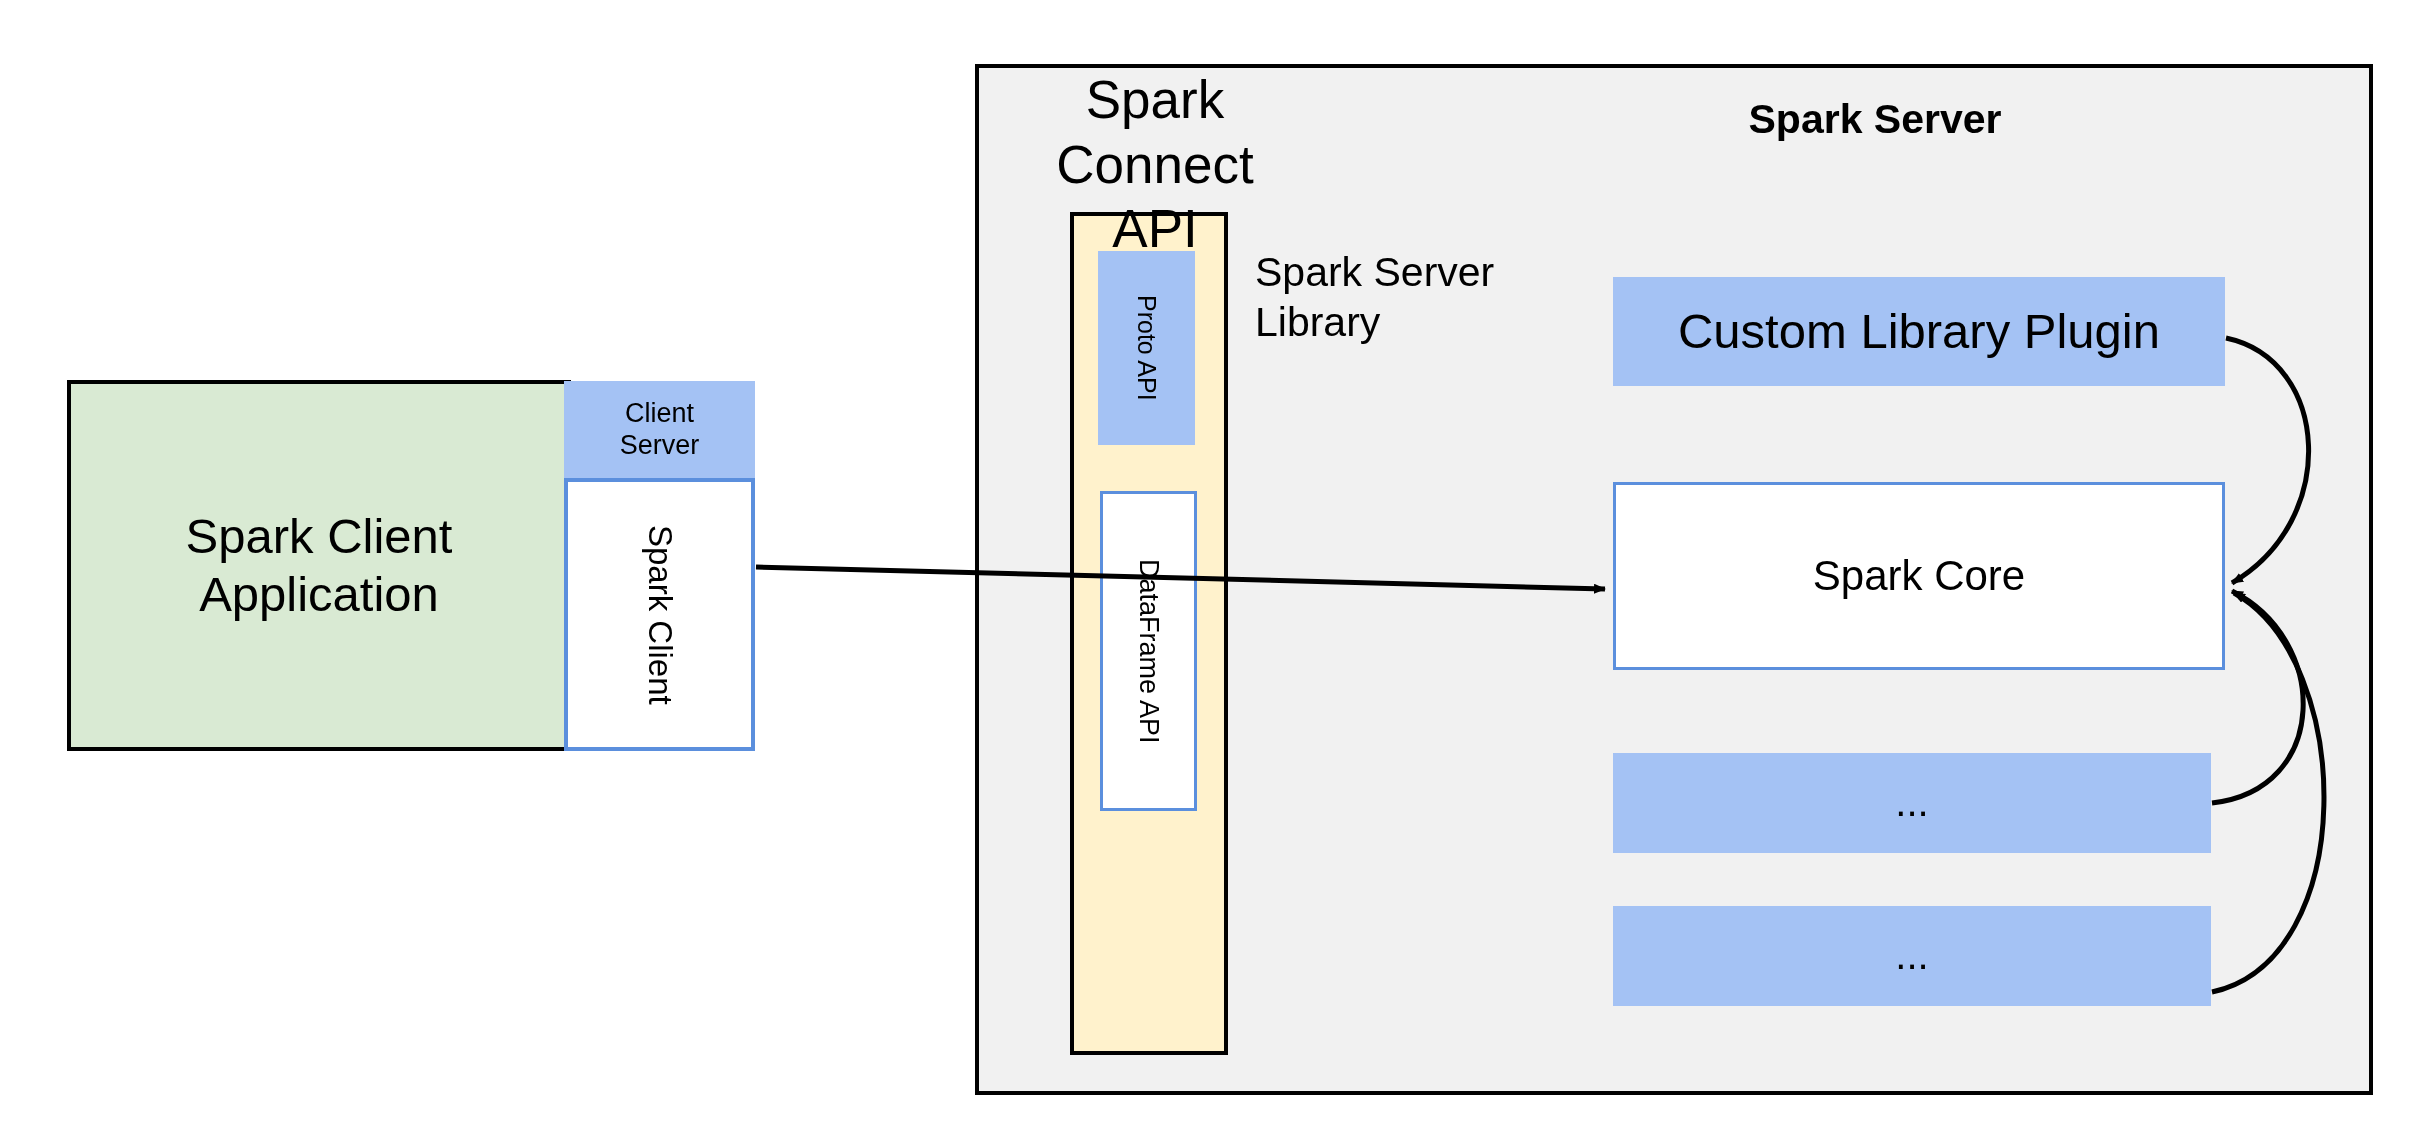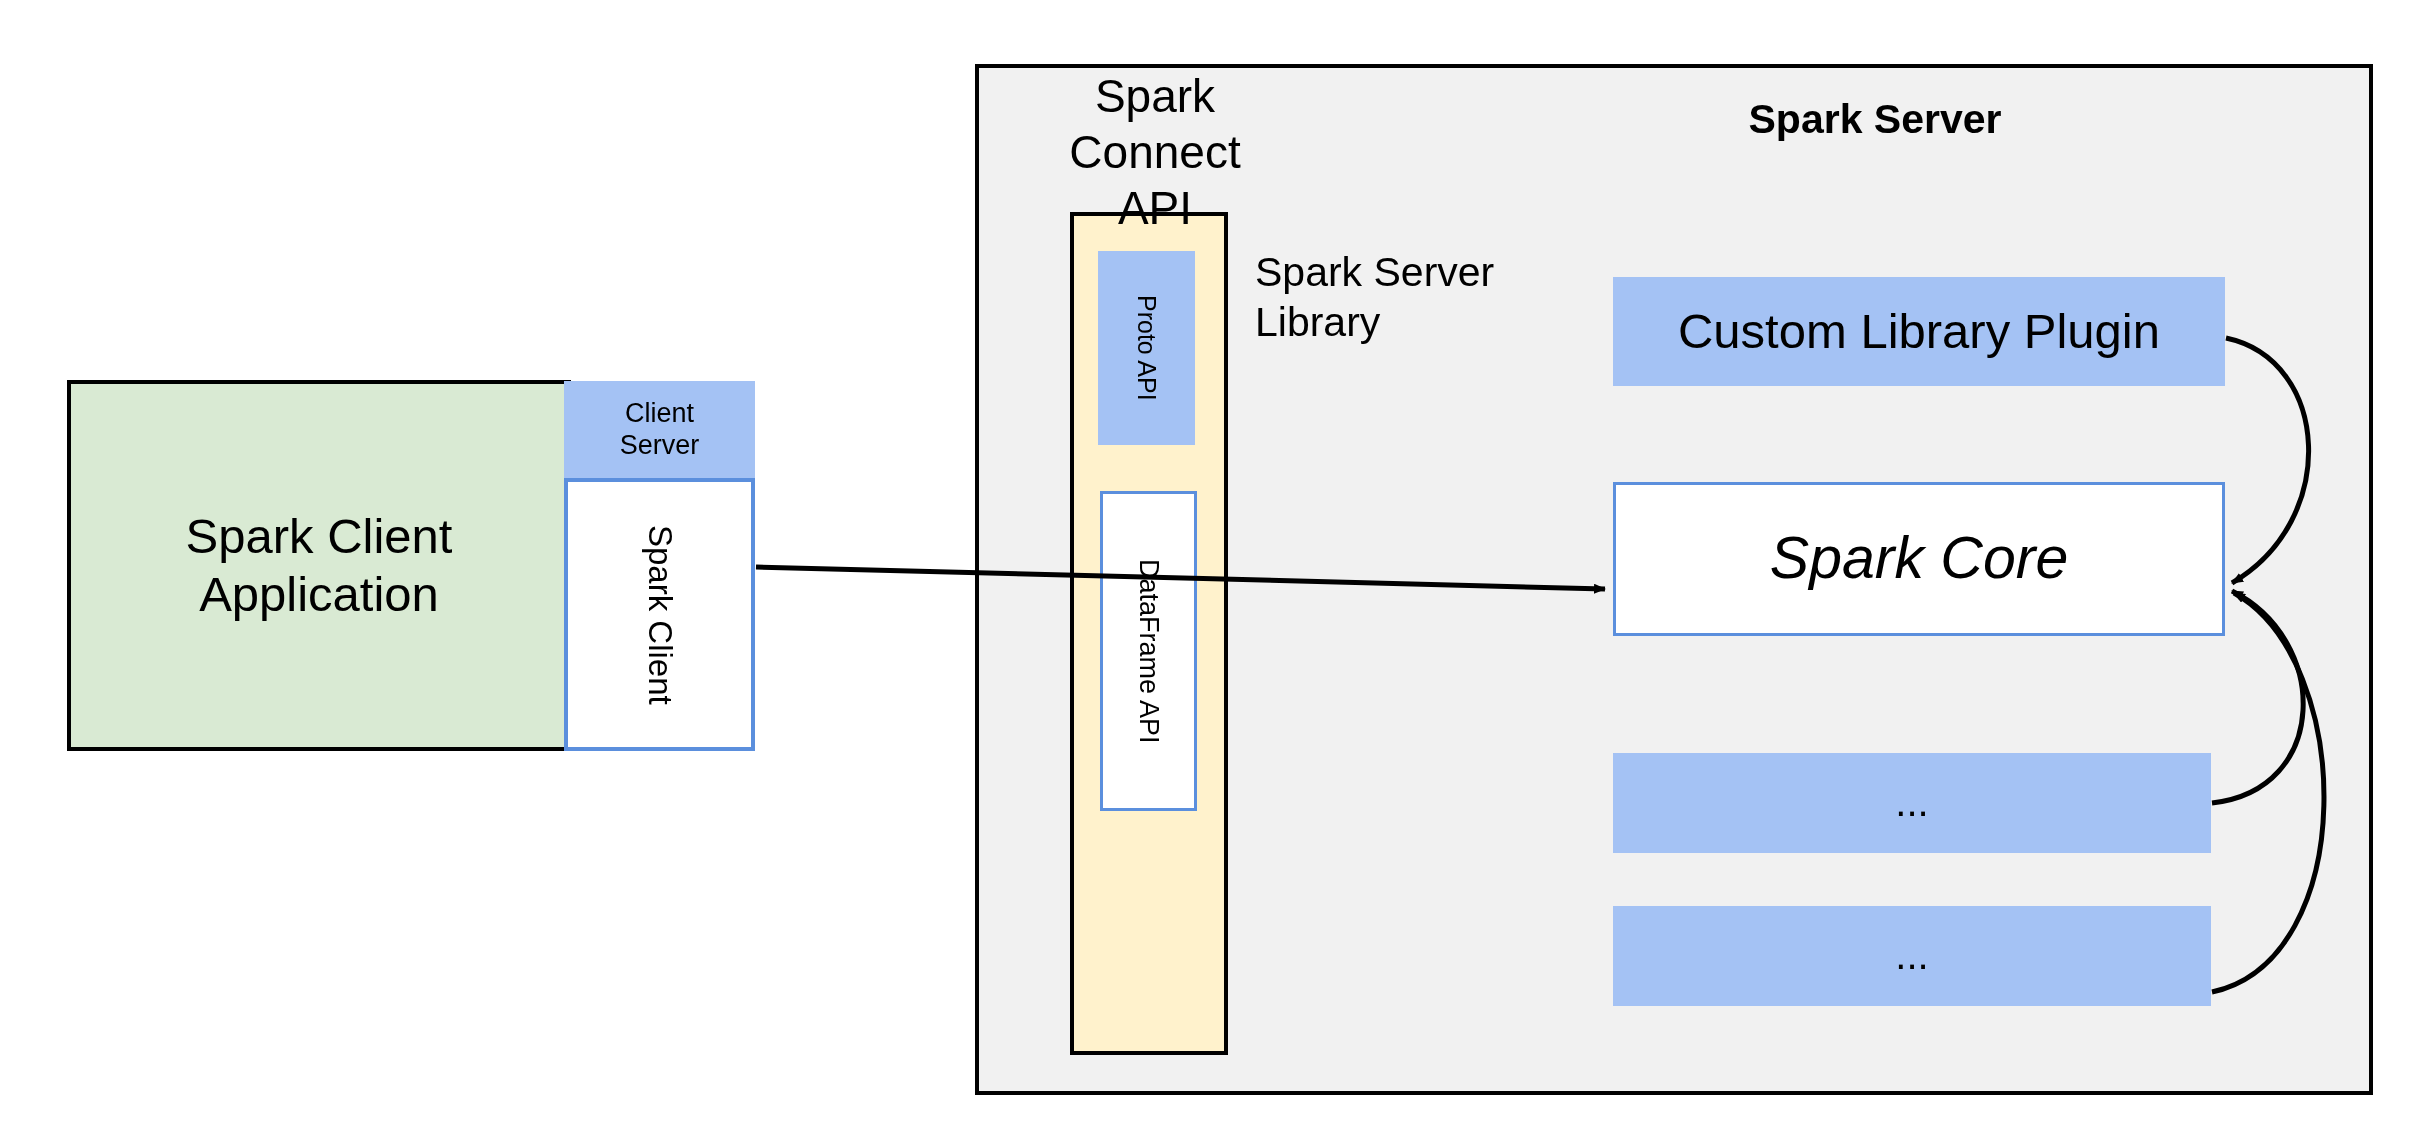--- a/index.html
+++ b/index.html
@@ -73,21 +73,21 @@
     height: 1031px;
     background: #f1f1f1;
     border: 4px solid #000000;
     z-index: 1;
   }
   #spark-connect-api-label {
     position: absolute;
     left: 1010px;
     top: 68px;
     width: 290px;
-    font-size: 46px;
+    font-size: 53px;
     text-align: center;
     line-height: 1.22;
     z-index: 4;
   }
   #spark-server-title {
     position: absolute;
     left: 1700px;
     top: 96px;
     width: 350px;
     font-size: 41px;
@@ -150,26 +150,25 @@
     height: 109px;
     background: #a4c2f4;
     border: 0;
     font-size: 49px;
     z-index: 3;
   }
   #spark-core-box {
     left: 1613px;
     top: 482px;
     width: 612px;
-    height: 154px;
+    height: 188px;
     background: #ffffff;
     border: 3px solid #5b8fdd;
-    font-size: 59px;
-    z-index: 3;
-    font-style: italic;
+    font-size: 42px;
+    z-index: 3;
   }
   #dots-box-1 {
     left: 1613px;
     top: 753px;
     width: 598px;
     height: 100px;
     background: #a4c2f4;
     border: 0;
     font-size: 40px;
     z-index: 3;

